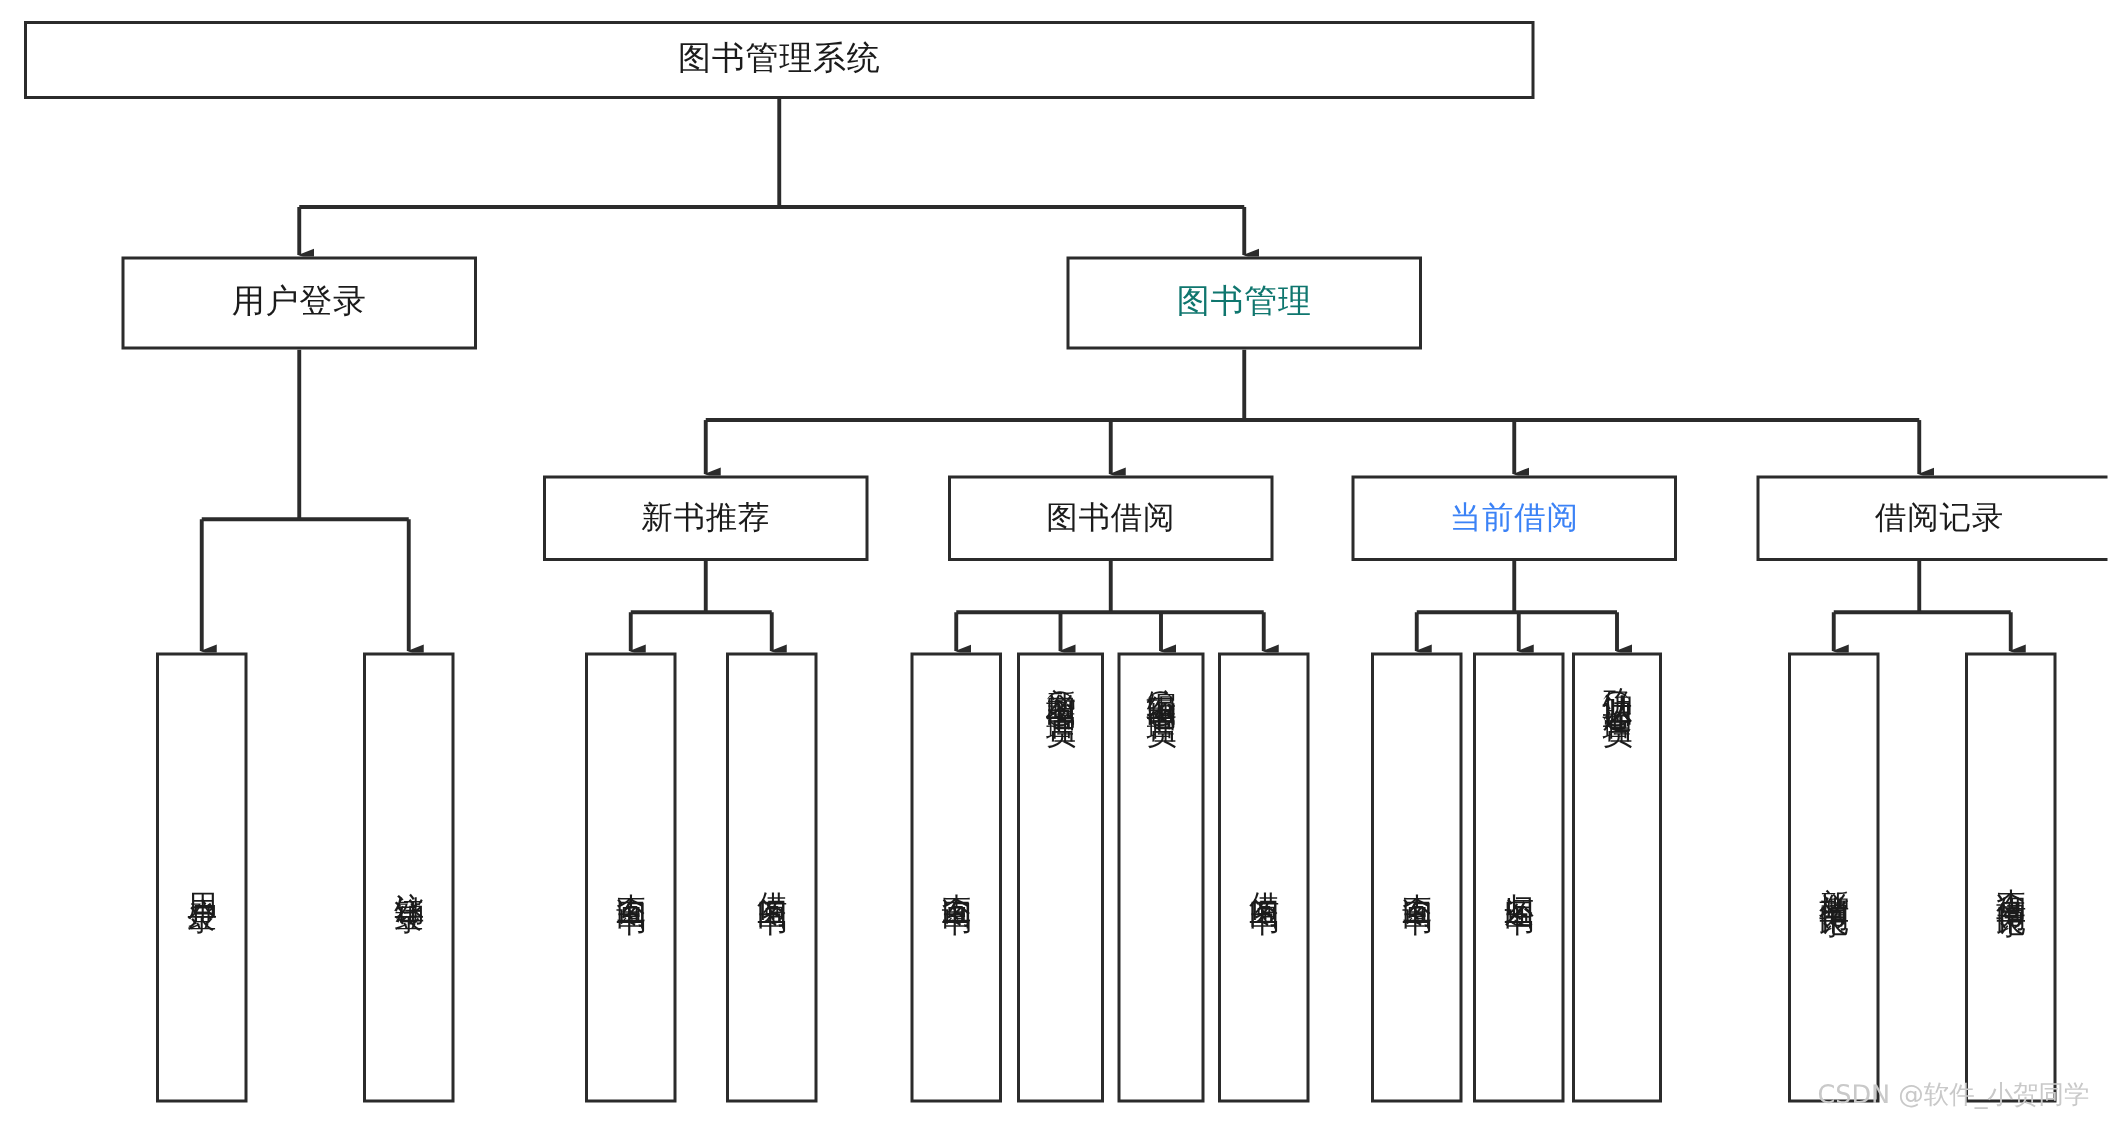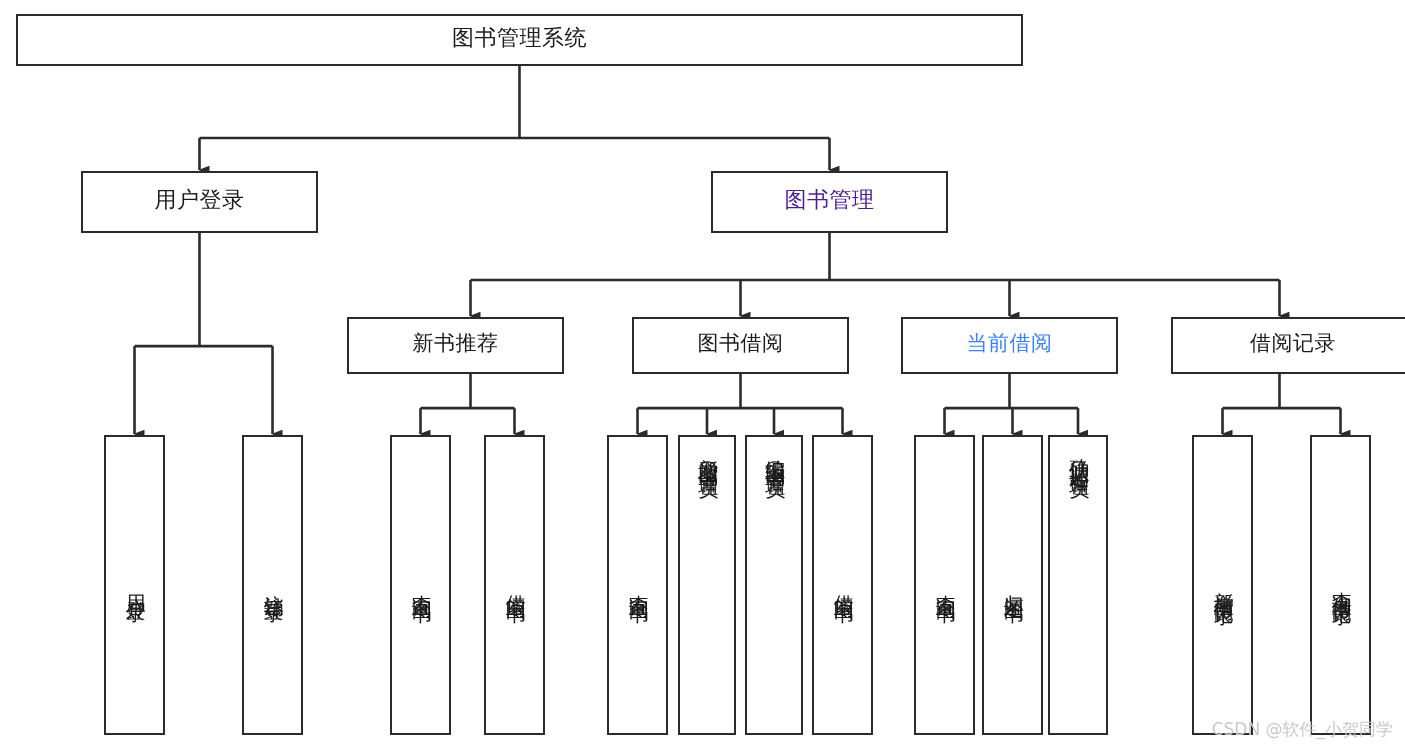--- a/index.html
+++ b/index.html
@@ -21,21 +21,20 @@
   }
   .node-box {
     position: absolute;
     box-sizing: border-box;
     background: #ffffff;
     border: 2.5px solid #2b2b2b;
     display: flex;
     align-items: center;
     justify-content: center;
     overflow: hidden;
-    font-family: Liberation Mono, monospace;
   }
   .node-label {
     color: #1b1b1b;
     text-align: center;
     line-height: 1.18;
     letter-spacing: 0.5px;
     white-space: nowrap;
   }
   .node-label.horizontal {
     writing-mode: horizontal-tb;
@@ -123,23 +122,23 @@
       </g>
   </svg>
   <div id="nodes-layer">
       <div class="node-box root" style="left: 16px; top: 14px; width: 1007px; height: 52px; border-color: rgb(43, 43, 43); background: rgb(255, 255, 255);">
         <span class="node-label horizontal" style="color: rgb(27, 27, 27);">图书管理系统</span>
       </div>
       <div class="node-box level2" style="left: 81px; top: 171px; width: 237px; height: 62px; border-color: rgb(43, 43, 43); background: rgb(255, 255, 255);">
         <span class="node-label horizontal" style="color: rgb(27, 27, 27);">用户登录</span>
       </div>
       <div class="node-box level2" style="left: 711px; top: 171px; width: 237px; height: 62px; border-color: rgb(43, 43, 43); background: rgb(255, 255, 255);">
-        <span class="node-label horizontal" style="color: #4c1d95;">图书管理</span>
+        <span class="node-label horizontal" style="color: #0f766e;">图书管理</span>
       </div>
-      <div class="node-box level3" style="left: 347px; top: 317px; width: 217px; height: 57px; border-color: rgb(43, 43, 43); background: rgb(255, 255, 255);">
+      <div class="node-box level3" style="left: 362px; top: 317px; width: 217px; height: 57px; border-color: rgb(43, 43, 43); background: rgb(255, 255, 255);">
         <span class="node-label horizontal" style="color: rgb(27, 27, 27);">新书推荐</span>
       </div>
       <div class="node-box level3" style="left: 632px; top: 317px; width: 217px; height: 57px; border-color: rgb(43, 43, 43); background: rgb(255, 255, 255);">
         <span class="node-label horizontal" style="color: rgb(27, 27, 27);">图书借阅</span>
       </div>
       <div class="node-box level3" style="left: 901px; top: 317px; width: 217px; height: 57px; border-color: rgb(43, 43, 43); background: rgb(255, 255, 255);">
         <span class="node-label horizontal" style="color: #3b82f6;">当前借阅</span>
       </div>
       <div class="node-box level3" style="left: 1171px; top: 317px; width: 244px; height: 57px; border-color: rgb(43, 43, 43); background: rgb(255, 255, 255);">
         <span class="node-label horizontal" style="color: rgb(27, 27, 27);">借阅记录</span>

